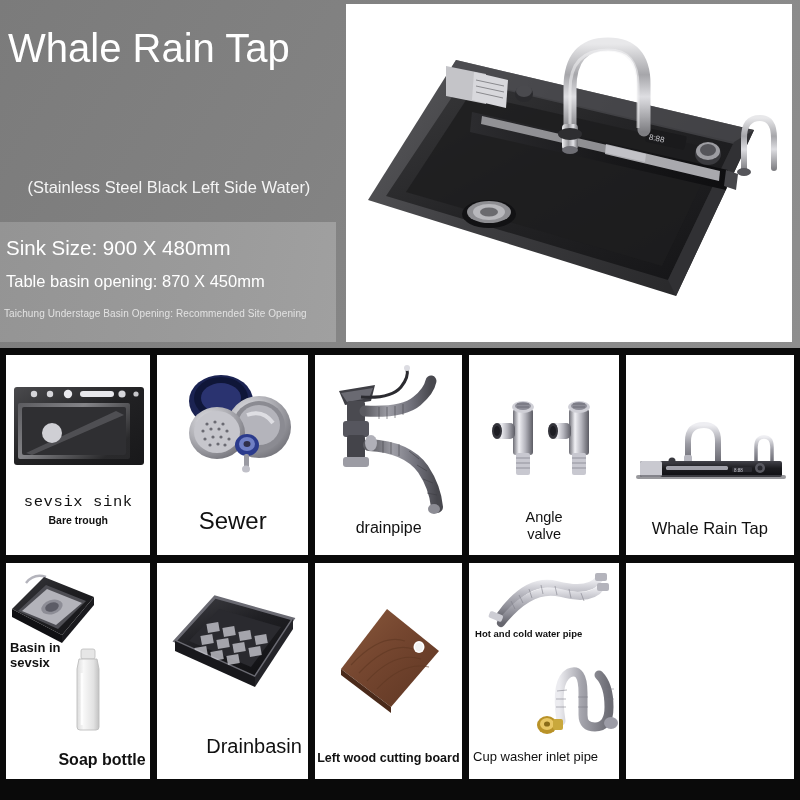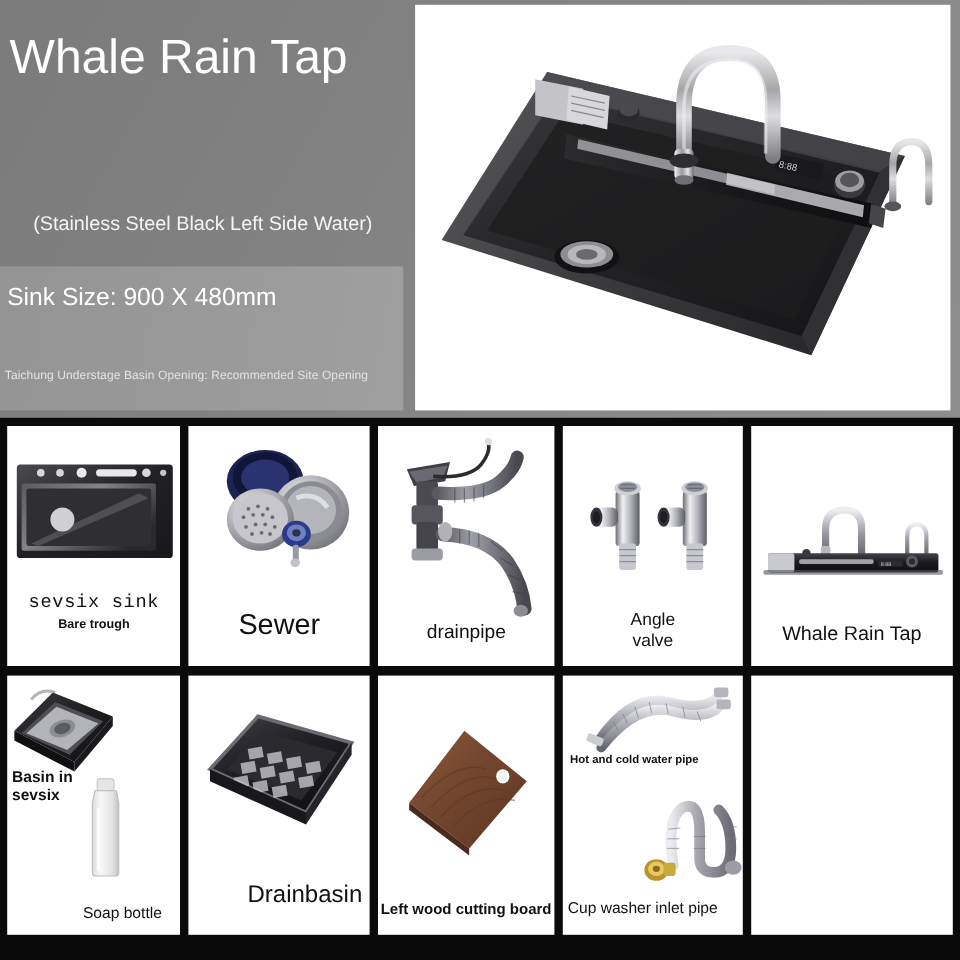--- a/index.html
+++ b/index.html
@@ -162,22 +162,22 @@
     font-size: 16.5px;
   }
   .cap-basin {
     left: 4px; top: 78px; width: 80px;
     text-align: left;
     font-size: 13px;
     font-weight: 600;
   }
   .cap-soap {
     left: 46px; bottom: 10px; width: 100px;
-    font-size: 13px;
-    font-weight: 400;
+    font-size: 16px;
+    font-weight: 700;
     margin-top: 24px;
   }
   .cap-drainbasin {
     left: 0; bottom: 22px; width: 100%;
     font-size: 20px;
     padding-left: 43px;
   }
   .cap-board {
     left: 0; bottom: 14px; width: 100%;
     font-size: 12.5px;
@@ -204,20 +204,21 @@
 <div id="page">
 
   <div class="hero">
 
     <div class="hero-text">
       <div class="title">Whale Rain Tap</div>
       <div class="variant">(Stainless Steel Black Left Side Water)</div>
 
       <div class="spec-panel">
         <div class="spec-line1">Sink Size: 900 X 480mm</div>
+        <div class="spec-line2">Table basin opening: 870 X 450mm</div>
         <div class="spec-fine">Taichung Understage Basin Opening: Recommended Site Opening</div>
       </div>
     </div>
 
     <div class="hero-photo">
       <svg viewBox="0 0 446 338" xmlns="http://www.w3.org/2000/svg">
         <defs>
           <linearGradient id="sinkBasin" x1="0" y1="0" x2="1" y2="1">
             <stop offset="0%" stop-color="#3a3a3c"></stop>
             <stop offset="45%" stop-color="#242426"></stop>

